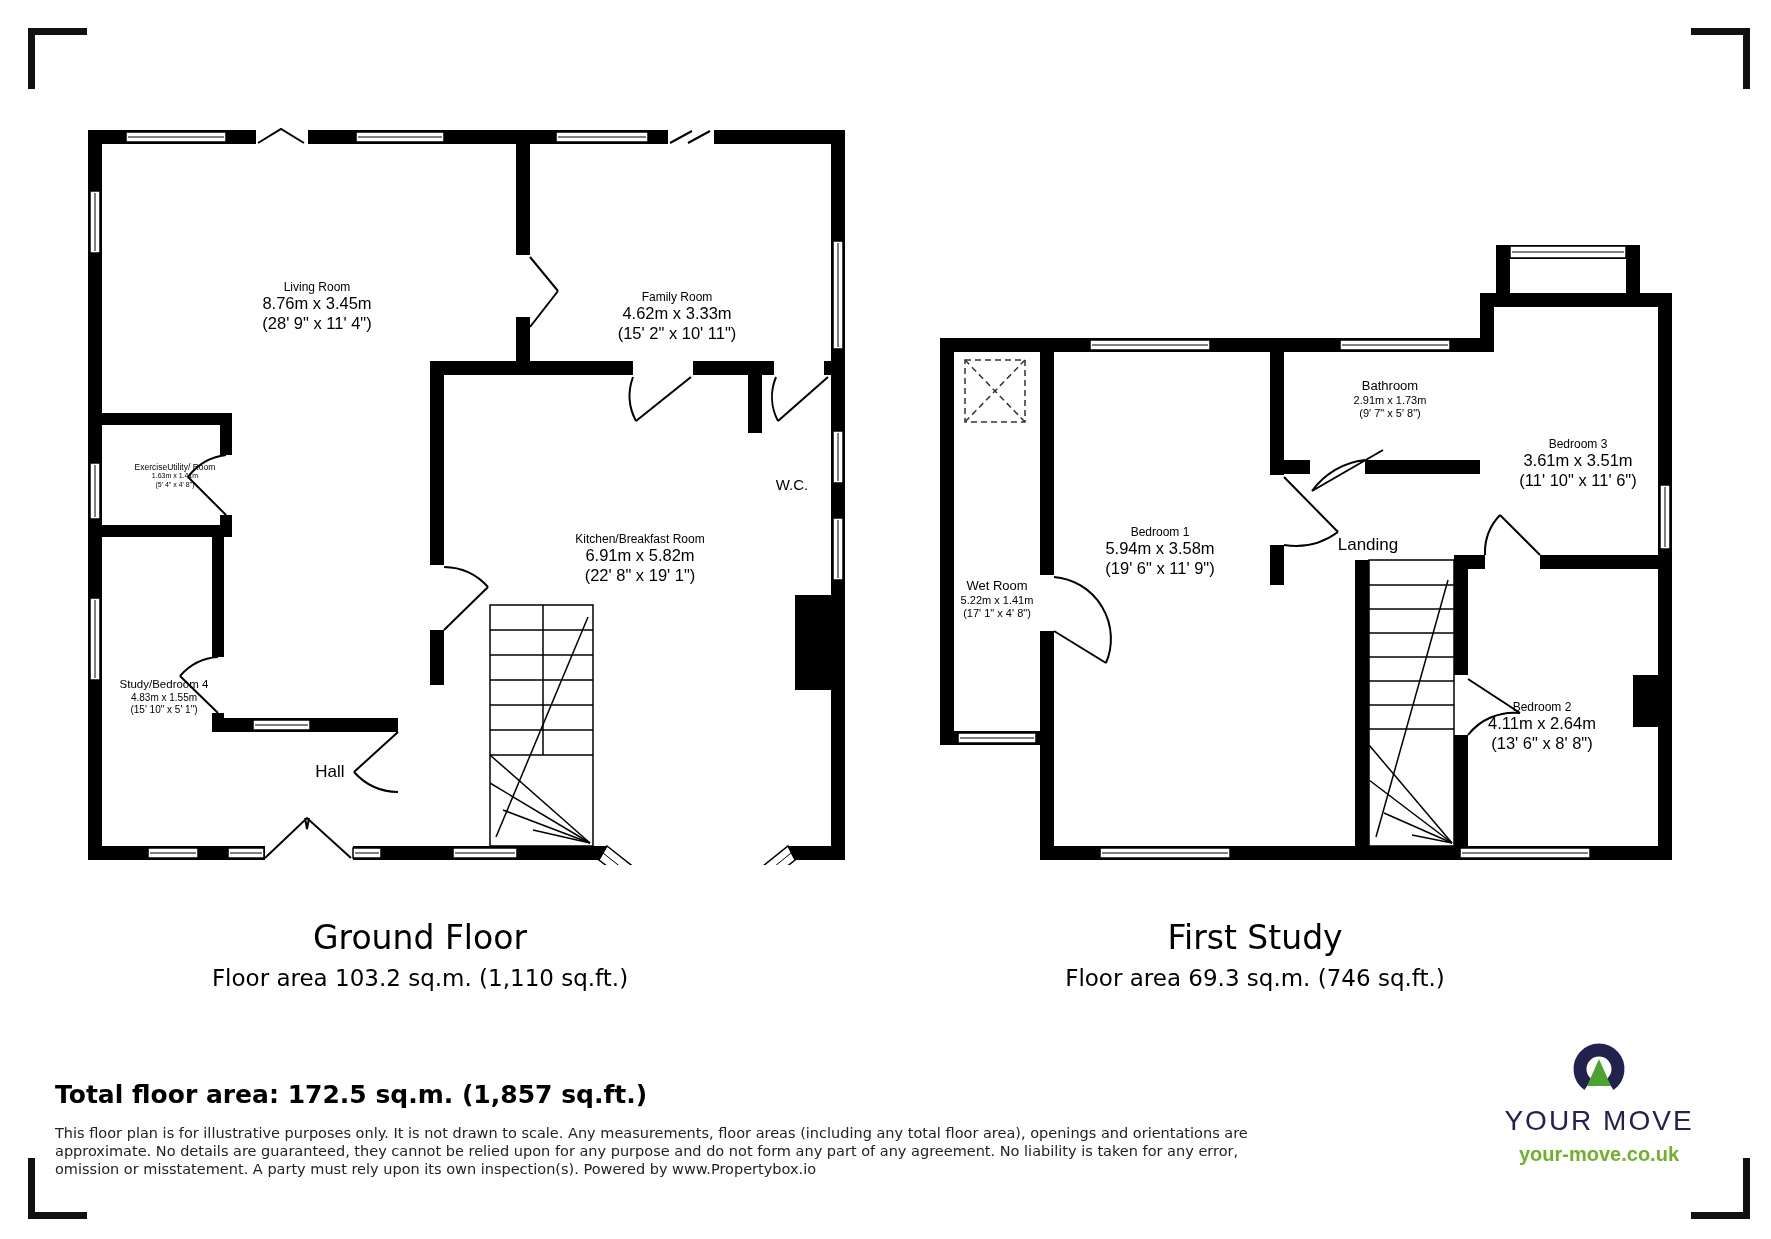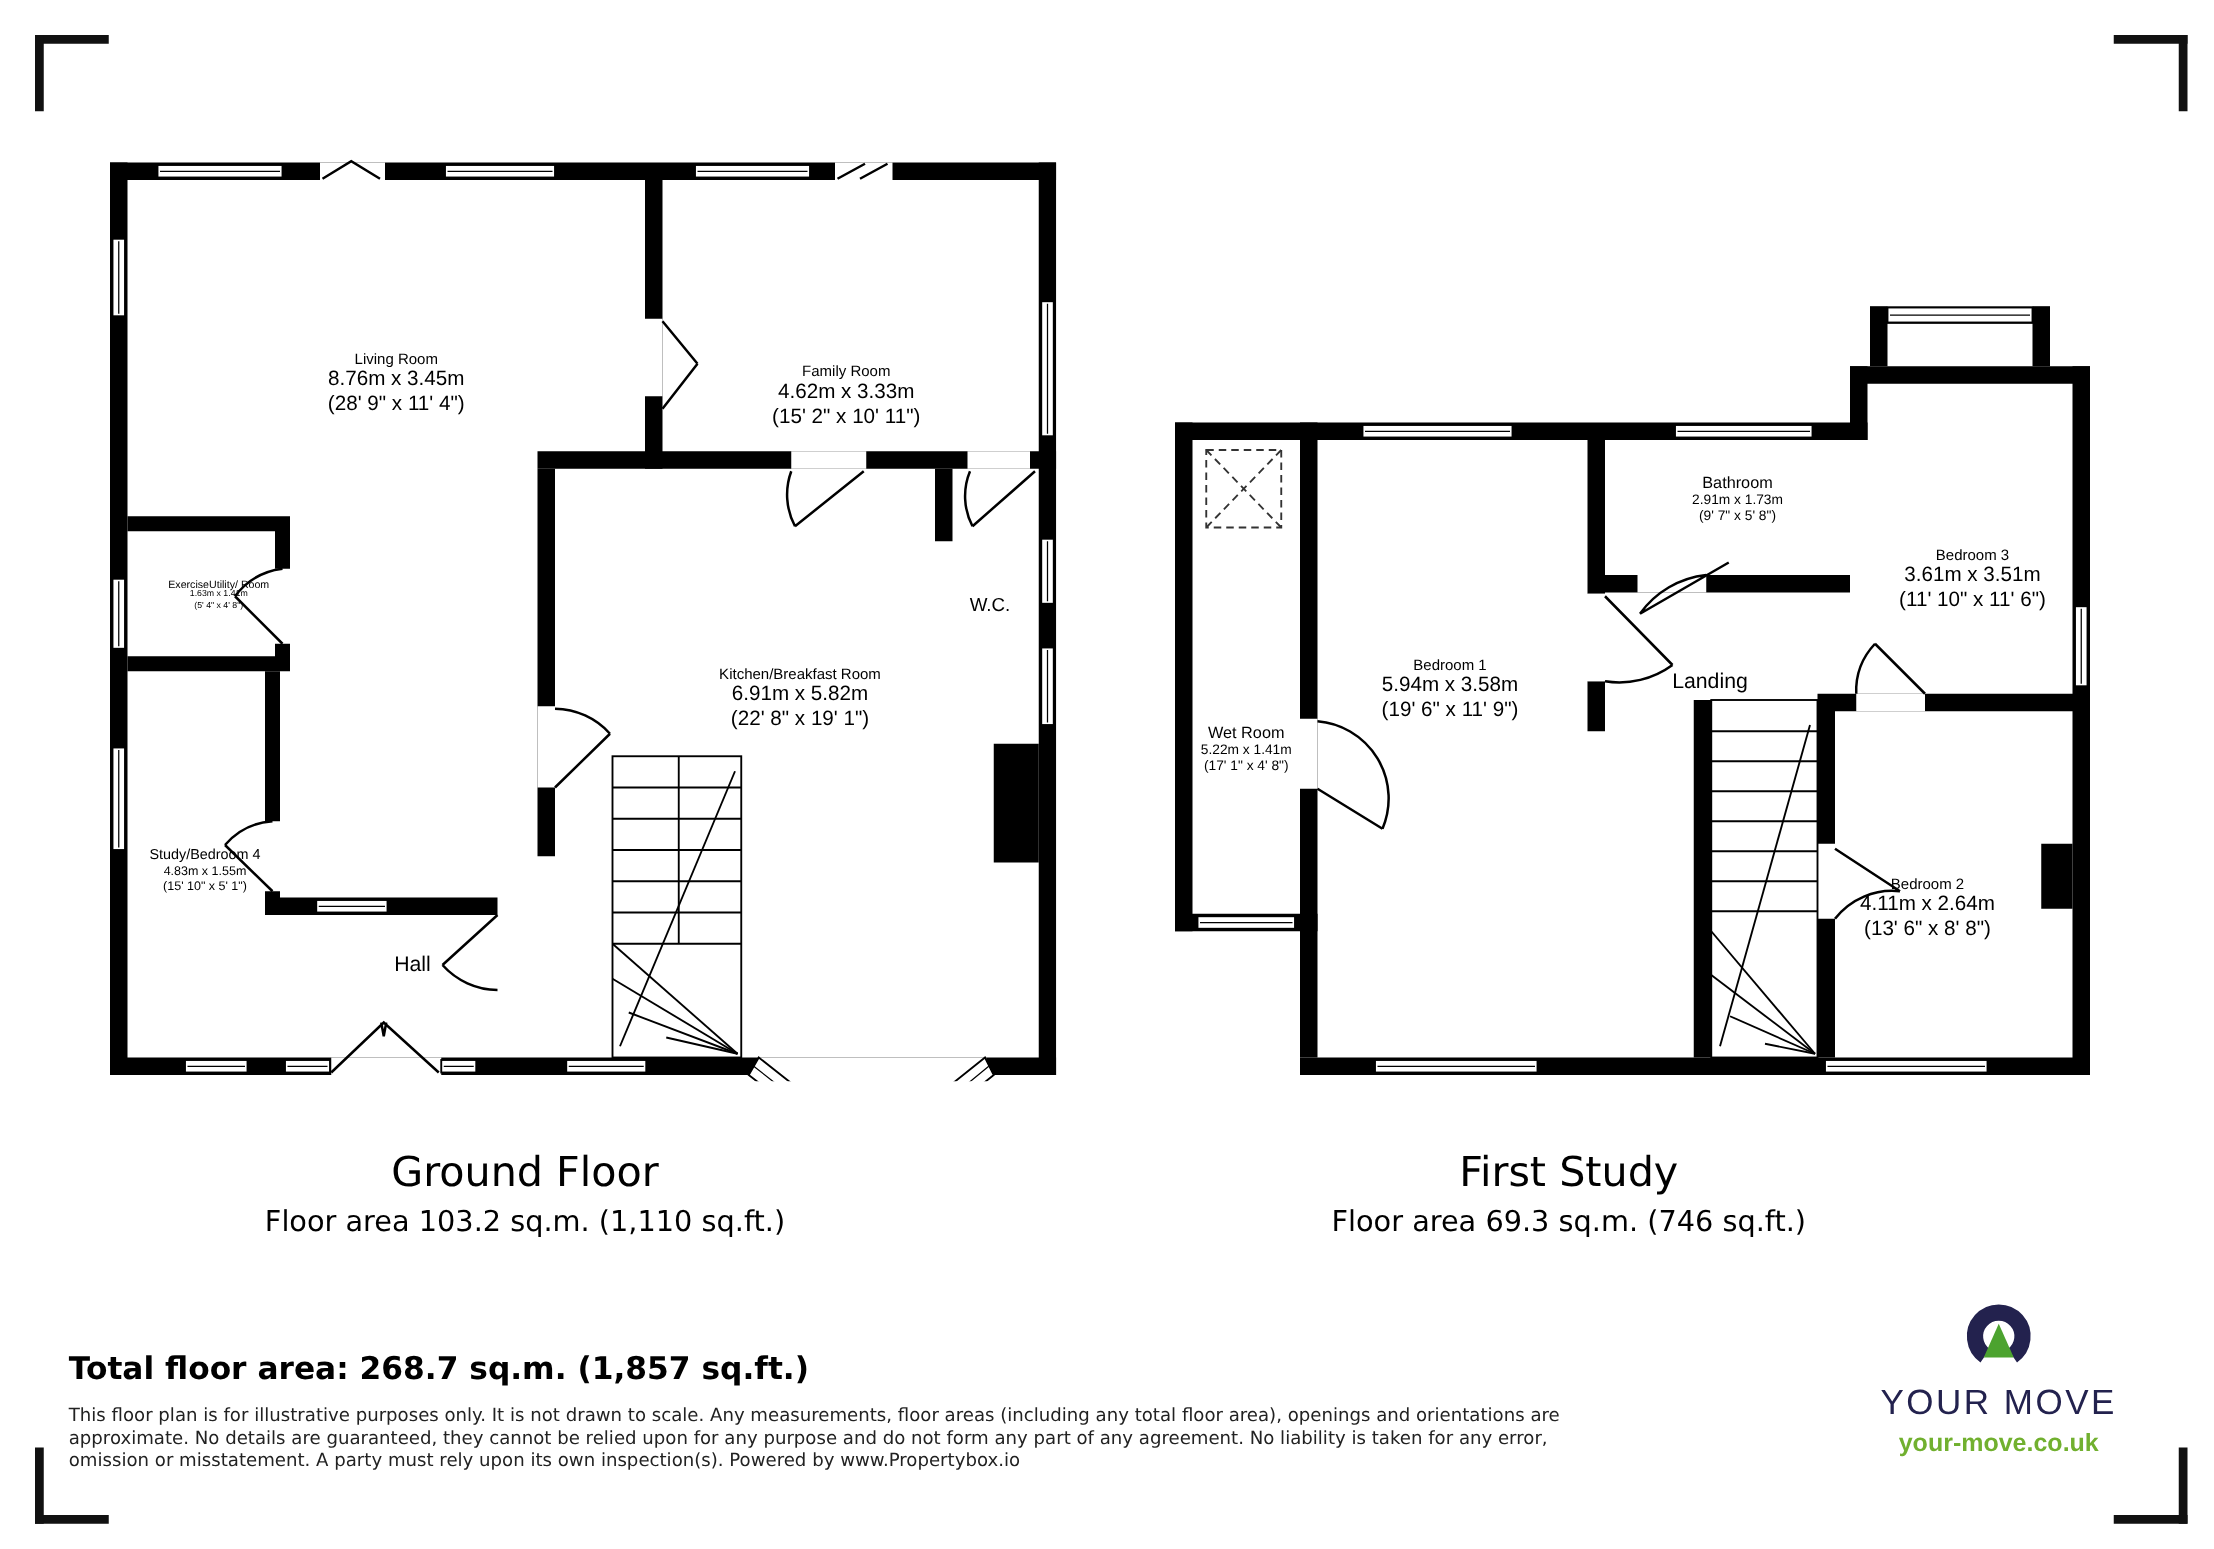--- a/index.html
+++ b/index.html
@@ -283,21 +283,21 @@
 
   <div class="floor-title" style="left:120px;top:918px;width:600px;">
     <div class="t1">Ground Floor</div>
     <div class="t2">Floor area 103.2 sq.m. (1,110 sq.ft.)</div>
   </div>
   <div class="floor-title" style="left:955px;top:918px;width:600px;">
     <div class="t1">First Study</div>
     <div class="t2">Floor area 69.3 sq.m. (746 sq.ft.)</div>
   </div>
 
-  <div class="total-area">Total floor area: 268.7 sq.m. (1,857 sq.ft.)</div>
+  <div class="total-area">Total floor area: 172.5 sq.m. (1,857 sq.ft.)</div>
   <div class="disclaimer">This floor plan is for illustrative purposes only. It is not drawn to scale. Any measurements, floor areas (including any total floor area), openings and orientations are approximate. No details are guaranteed, they cannot be relied upon for any purpose and do not form any part of any agreement. No liability is taken for any error, omission or misstatement. A party must rely upon its own inspection(s). Powered by www.Propertybox.io</div>
 
   <div class="logo">
     <svg width="60" height="56" viewBox="0 0 60 56">
       <path d="M19.1,41.6 A19,19 0 1 1 40.9,41.6" fill="none" stroke="#23224e" stroke-width="13"></path>
       <polygon points="30,16 42,43 18,43" fill="#4ca32f"></polygon>
     </svg>
     <div class="brand">YOUR MOVE</div>
     <div class="url">your-move.co.uk</div>
   </div>

